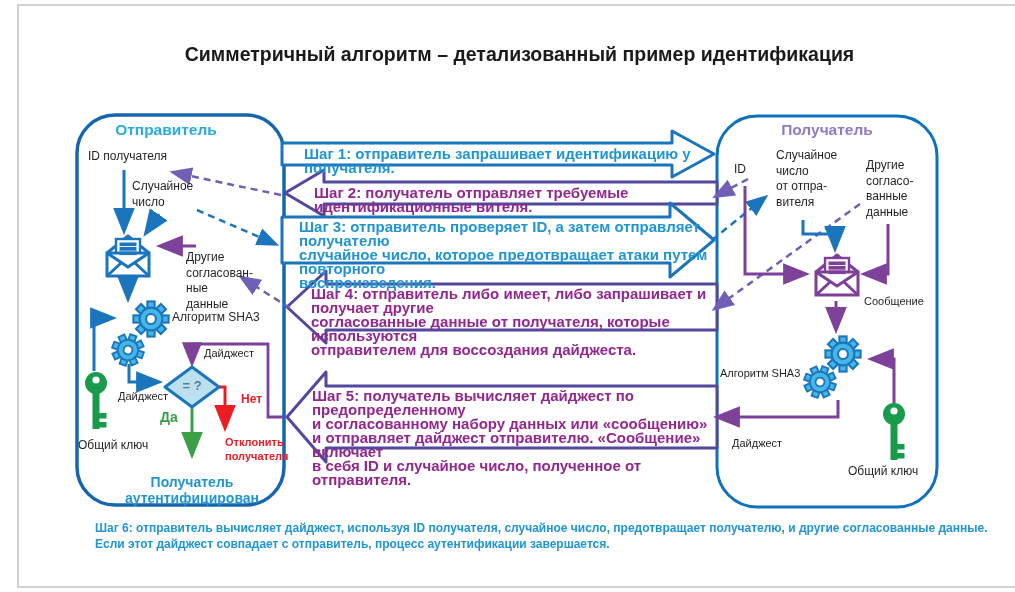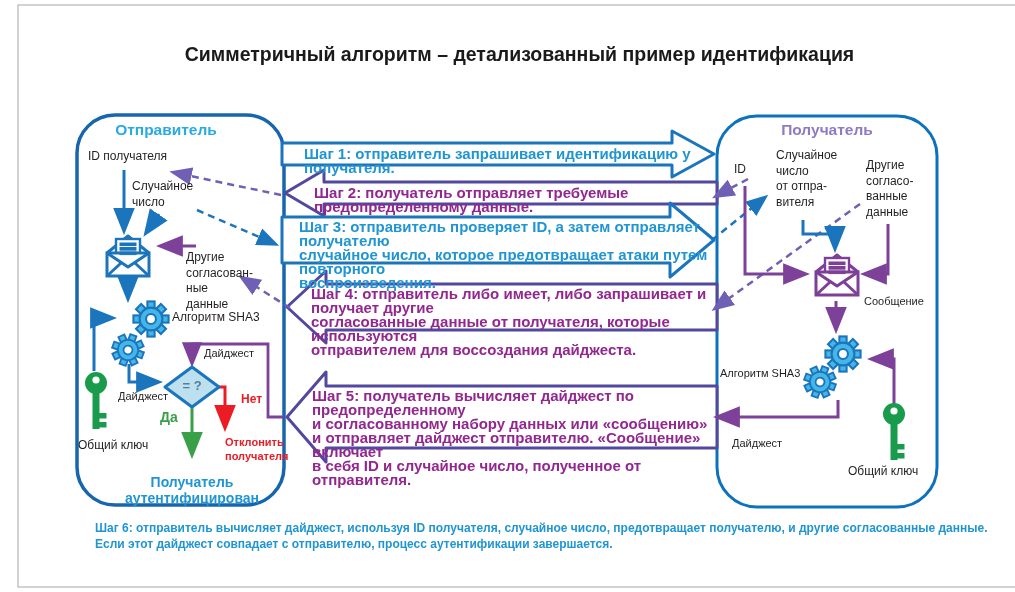--- a/index.html
+++ b/index.html
@@ -175,28 +175,28 @@
 <div class="lbl pre" style="left:854px;top:158px">Другие
 согласо-
 ванные
 данные</div>
 <div class="lbl small" style="left:852px;top:295px">Сообщение</div>
 <div class="lbl small" style="left:708px;top:367px">Алгоритм SHA3</div>
 <div class="lbl small" style="left:720px;top:437px">Дайджест</div>
 <div class="lbl" style="left:836px;top:464px">Общий ключ</div>
 
 <div class="step-text step-blue" style="left:292px;top:147px;width:400px">Шаг 1: отправитель запрашивает идентификацию у получателя.</div>
-<div class="step-text step-purple" style="left:302px;top:186px;width:400px">Шаг 2: получатель отправляет требуемые предопределенному данные.</div>
+<div class="step-text step-purple" style="left:302px;top:186px;width:400px">Шаг 2: получатель отправляет требуемые идентификационные вителя.</div>
 <div class="step-text step-blue" style="left:287px;top:220px;width:420px">Шаг 3: отправитель проверяет ID, а затем отправляет получателю
 случайное число, которое предотвращает атаки путем повторного
 воспроизведения.</div>
 <div class="step-text step-purple" style="left:299px;top:287px;width:420px">Шаг 4: отправитель либо имеет, либо запрашивает и получает другие
 согласованные данные от получателя, которые используются
 отправителем для воссоздания дайджеста.</div>
 <div class="step-text step-purple" style="left:300px;top:389px;width:420px">Шаг 5: получатель вычисляет дайджест по предопределенному
 и согласованному набору данных или «сообщению»
 и отправляет дайджест отправителю. «Сообщение» включает
 в себя ID и случайное число, полученное от отправителя.</div>
 
 <div class="lbl cyan" style="left:83px;top:521px;font-size:12px">Шаг 6: отправитель вычисляет дайджест, используя ID получателя, случайное число, предотвращает получателю, и другие согласованные данные.</div>
-<div class="lbl cyan" style="left:83px;top:537px;font-size:12px">Если этот дайджест совпадает с отправителю, процесс аутентификации завершается.</div>
+<div class="lbl cyan" style="left:83px;top:537px;font-size:12px">Если этот дайджест совпадает с отправитель, процесс аутентификации завершается.</div>
 
 </div>
 
 </body></html>

